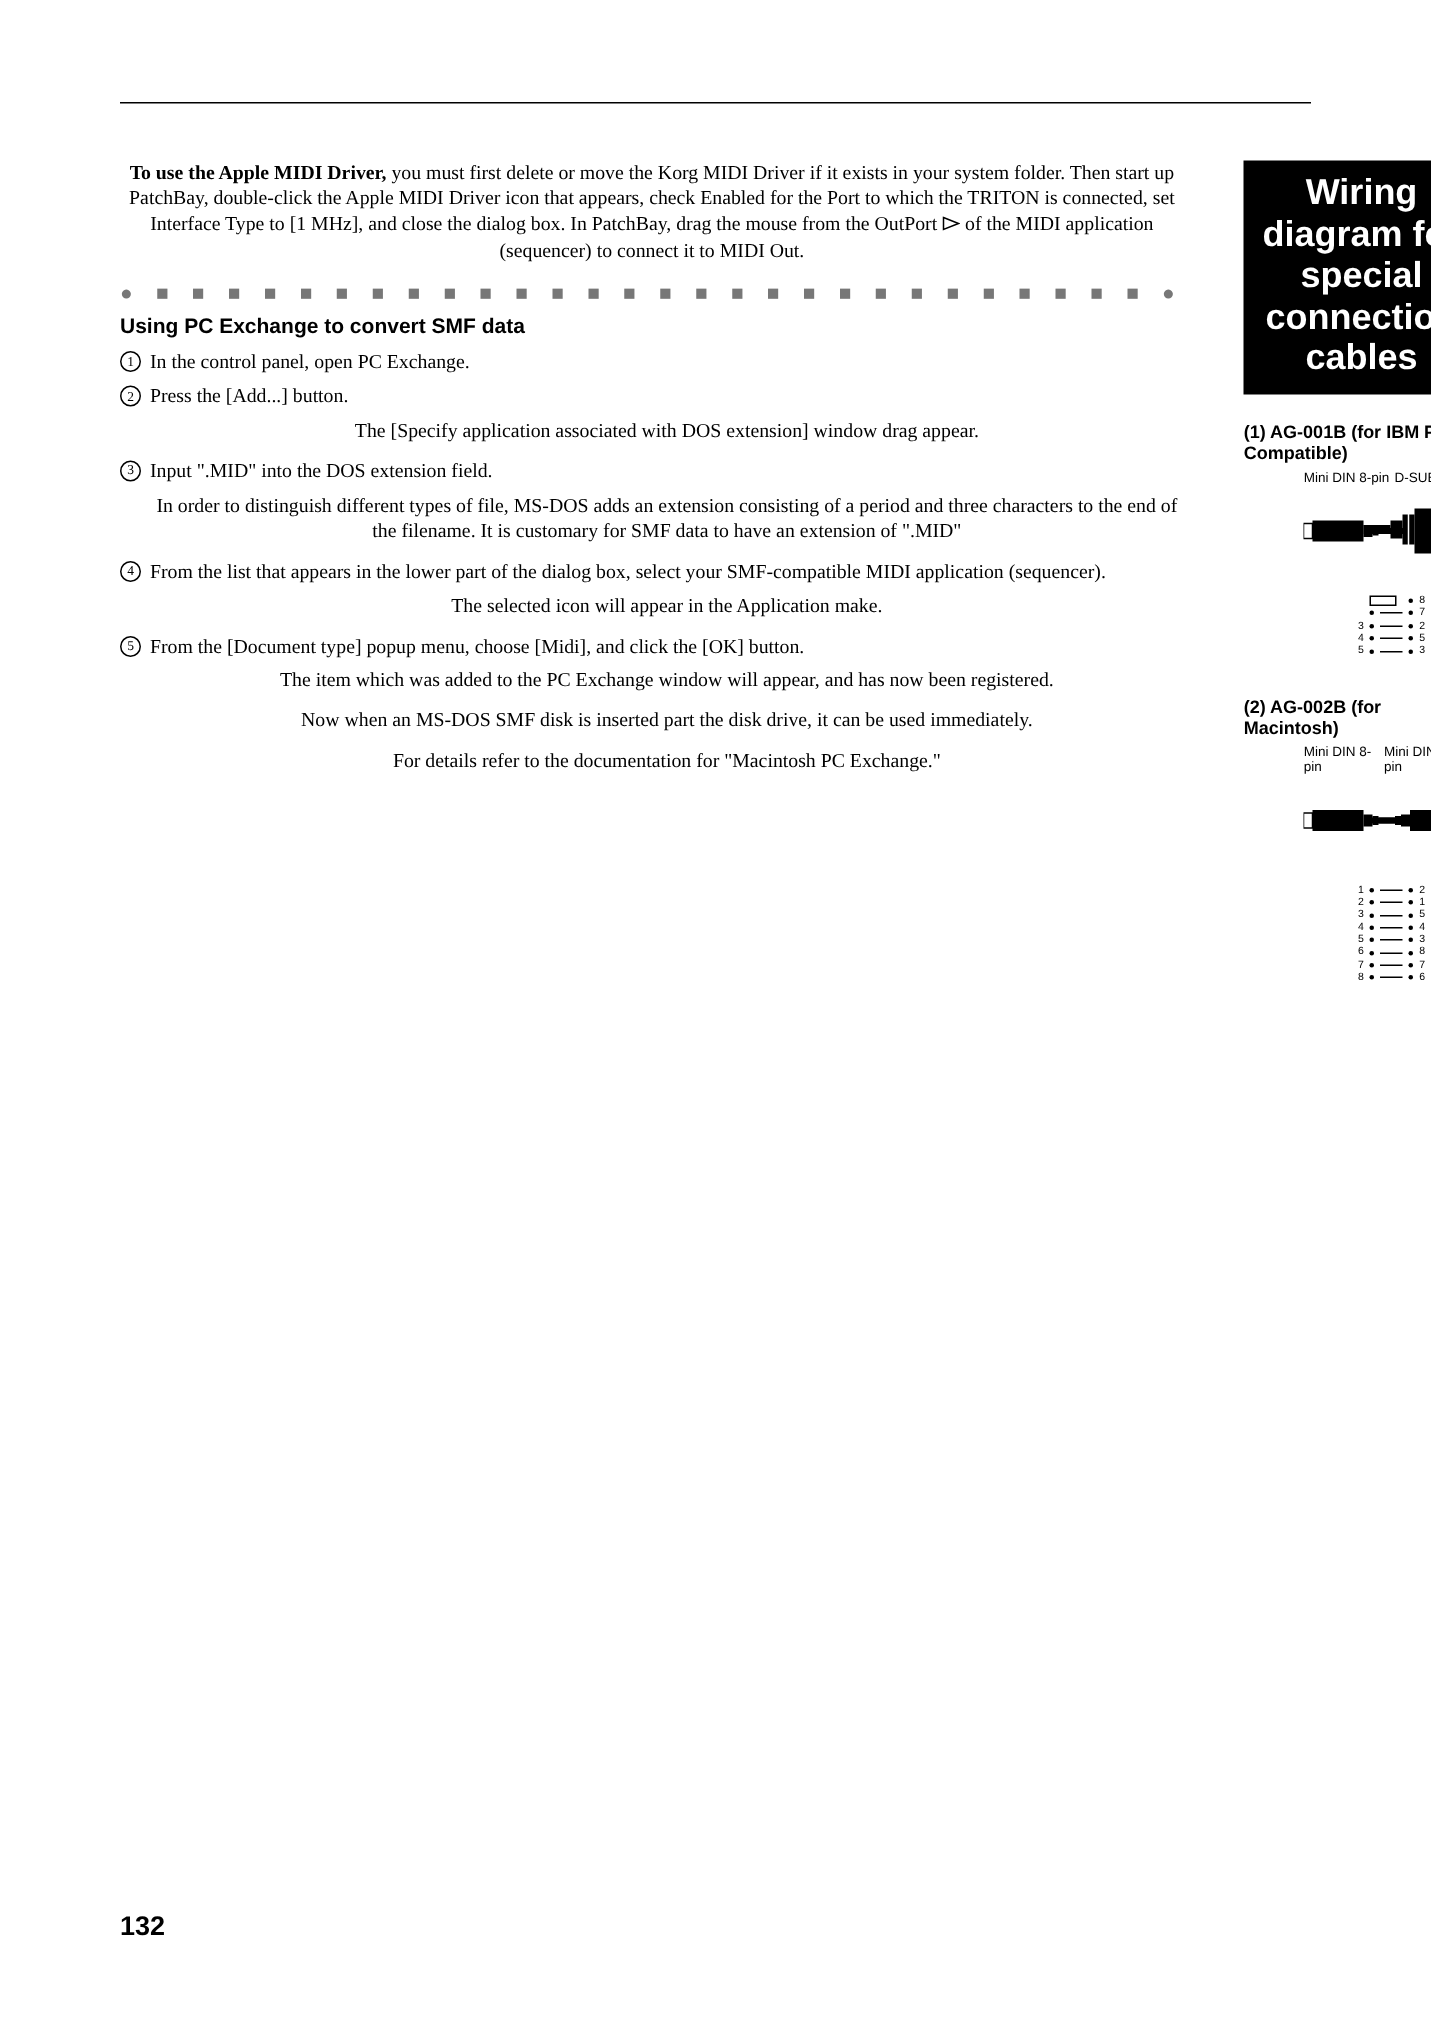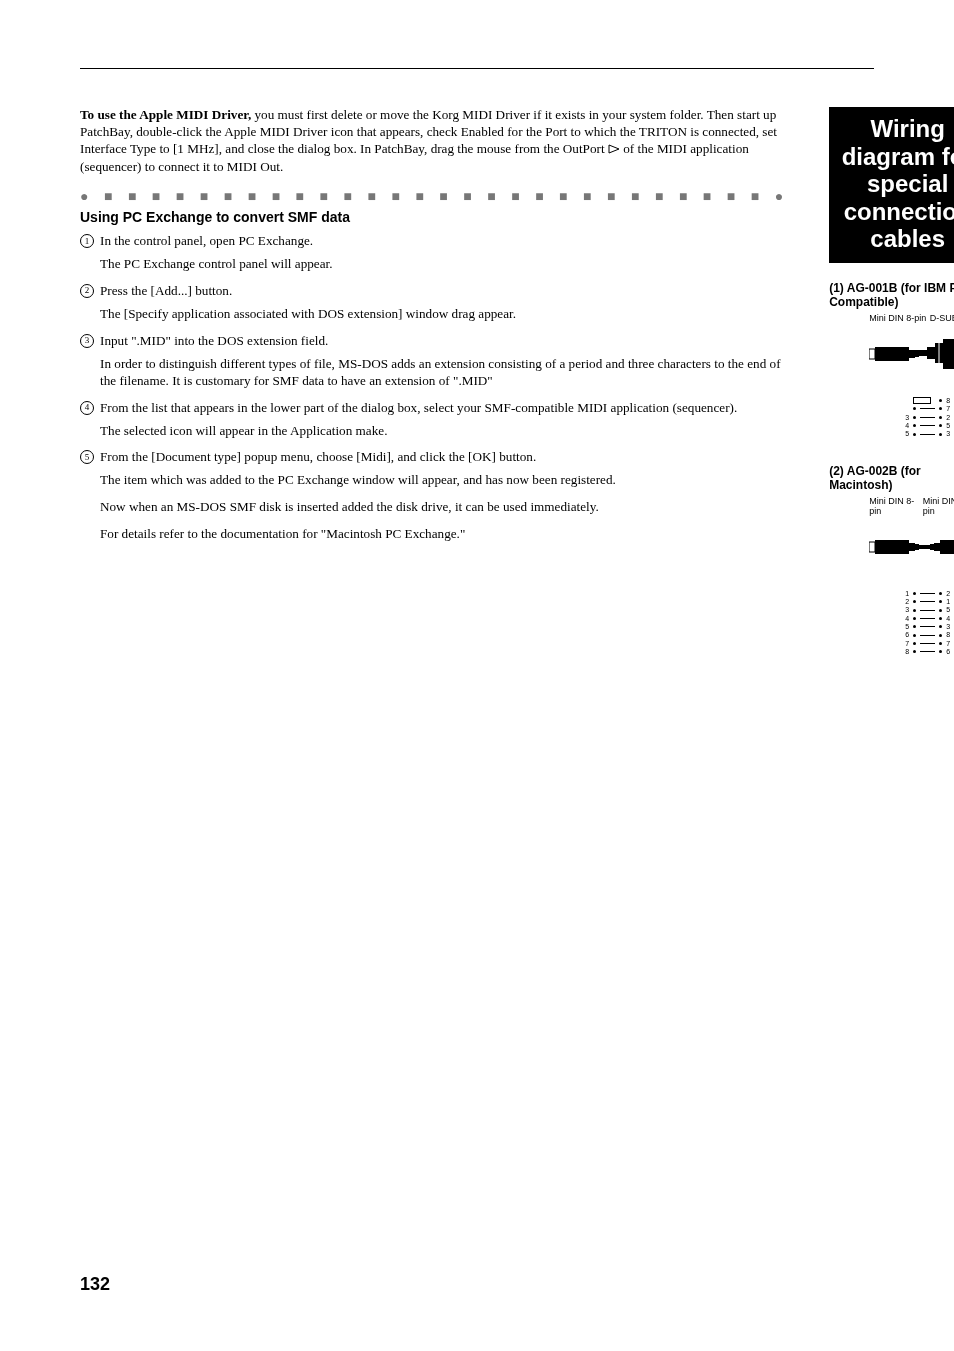--- a/index.html
+++ b/index.html
@@ -17,21 +17,21 @@
     width: 100%;
     height: 0;
     margin-bottom: 38px;
   }
   .cols {
     display: flex;
     gap: 40px;
   }
   .col { flex: 1 1 0; }
   .col-left { font-size: 13.2px; line-height: 1.28; }
-  .col-left p { margin-bottom: 10px; }
+  .col-left p { margin-bottom: 10px; text-align: center; }
   .lead { margin-bottom: 14px; }
   .bold { font-weight: 700; }
   .dots {
     letter-spacing: 6px;
     color: #777;
     font-size: 14px;
     margin: 12px 0 4px 0;
     overflow: hidden;
     white-space: nowrap;
   }
@@ -164,42 +164,41 @@
     <div class="dots">● ■ ■ ■ ■ ■ ■ ■ ■ ■ ■ ■ ■ ■ ■ ■ ■ ■ ■ ■ ■ ■ ■ ■ ■ ■ ■ ■ ■ ●</div>
 
     <div class="h2-sans">Using PC Exchange to convert SMF data</div>
 
 
     <div id="steps">
         <div class="step">
           <span class="num">1</span>
           <span class="txt">In the control panel, open PC Exchange.</span>
         </div>
-        <p class="indent">The PC Exchange control panel will appear.</p>
         <div class="step">
           <span class="num">2</span>
           <span class="txt">Press the [Add...] button.</span>
         </div>
         <p class="indent">The [Specify application associated with DOS extension] window drag appear.</p>
         <div class="step">
           <span class="num">3</span>
           <span class="txt">Input ".MID" into the DOS extension field.</span>
         </div>
         <p class="indent">In order to distinguish different types of file, MS-DOS adds an extension consisting of a period and three characters to the end of the filename. It is customary for SMF data to have an extension of ".MID"</p>
         <div class="step">
           <span class="num">4</span>
           <span class="txt">From the list that appears in the lower part of the dialog box, select your SMF-compatible MIDI application (sequencer).</span>
         </div>
         <p class="indent">The selected icon will appear in the Application make.</p>
         <div class="step">
           <span class="num">5</span>
           <span class="txt">From the [Document type] popup menu, choose [Midi], and click the [OK] button.</span>
         </div>
         <p class="indent">The item which was added to the PC Exchange window will appear, and has now been registered.</p>
-        <p class="indent">Now when an MS-DOS SMF disk is inserted added the disk drive, it can be used immediately.</p>
+        <p class="indent">Now when an MS-DOS SMF disk is inserted part the disk drive, it can be used immediately.</p>
         <p class="indent">For details refer to the documentation for "Macintosh PC Exchange."</p>
       </div>
 
   </div>
 
   <div class="col">
 
     <div class="title-band">Wiring diagram for special connection cables</div>
 
     <div id="diagrams">

